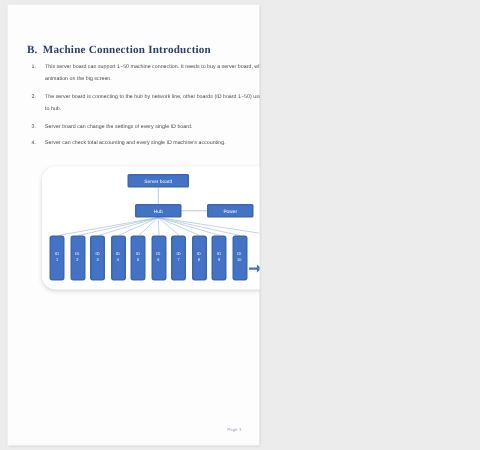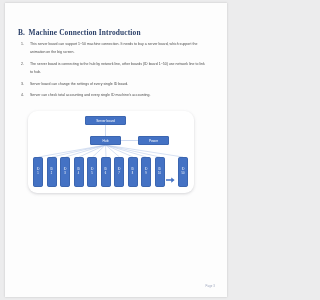--- a/index.html
+++ b/index.html
@@ -10,21 +10,21 @@
     width: 212px;
     height: 300px;
     background: #ececed;
     font-family: "Liberation Sans", sans-serif;
     overflow: hidden;
   }
   .page {
     position: absolute;
     left: 5px;
     top: 3px;
-    width: 222px;
+    width: 168px;
     height: 294px;
     background: #fdfdfd;
     box-shadow: 0 0 2px rgba(0,0,0,0.18);
     overflow: hidden;
   }
   .heading {
     position: absolute;
     left: 13px;
     top: 25px;
     font-family: "Liberation Serif", serif;

